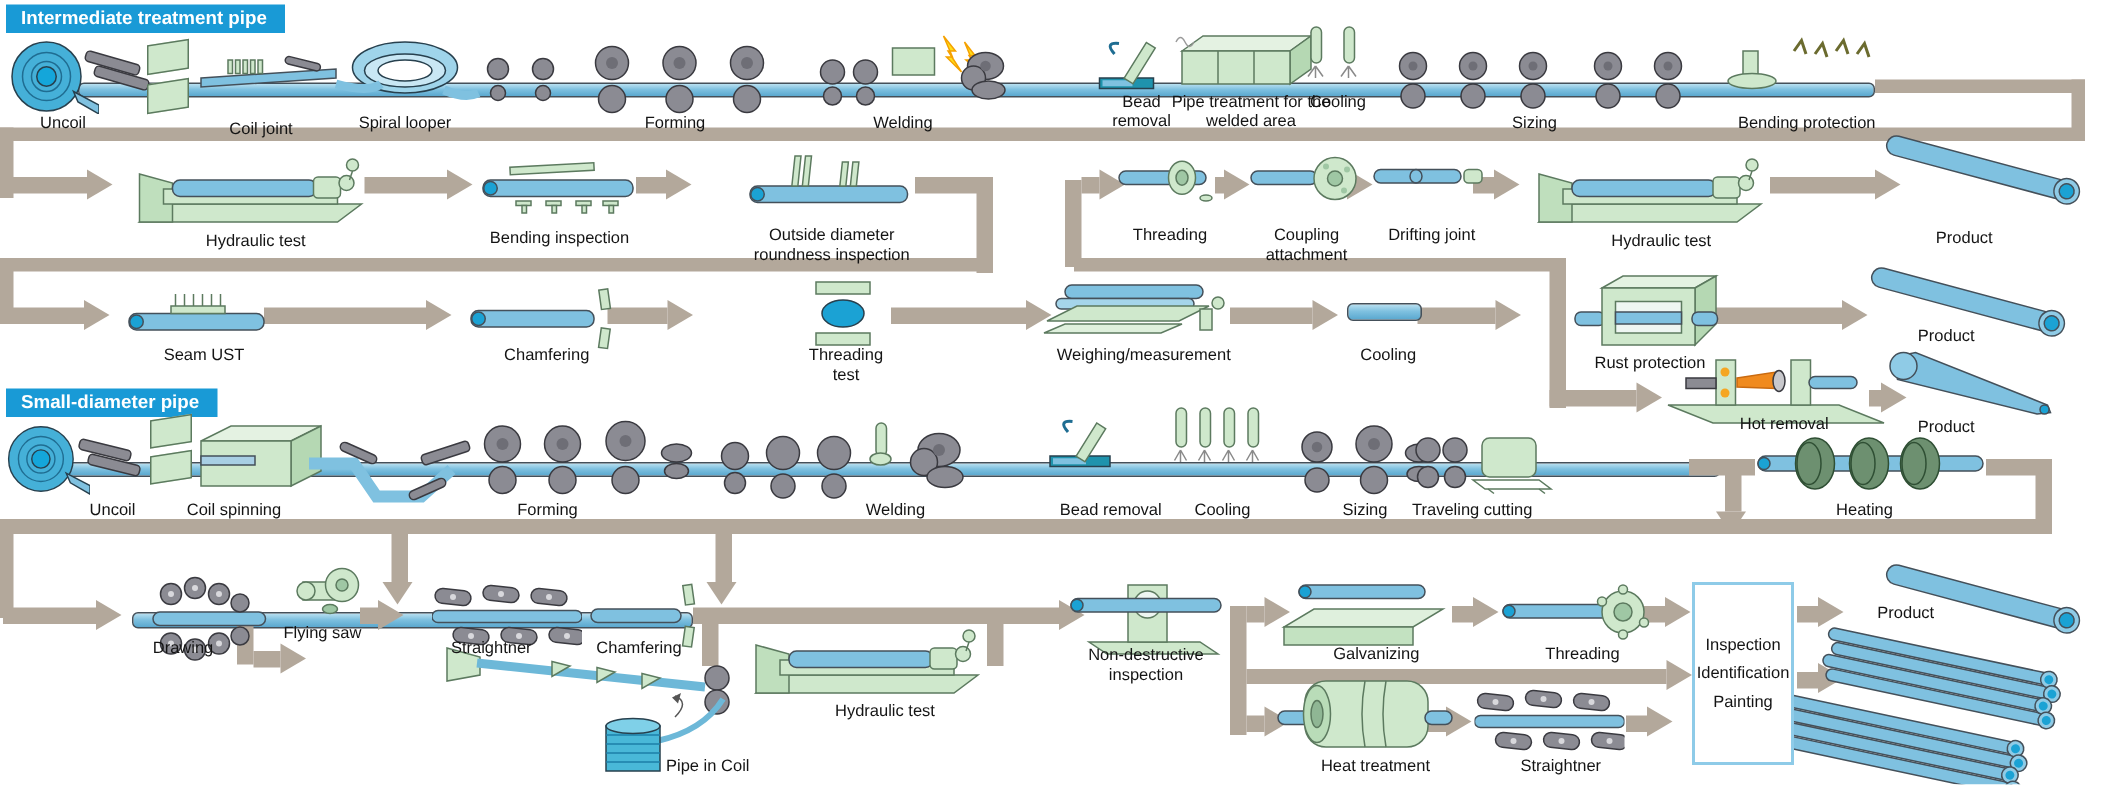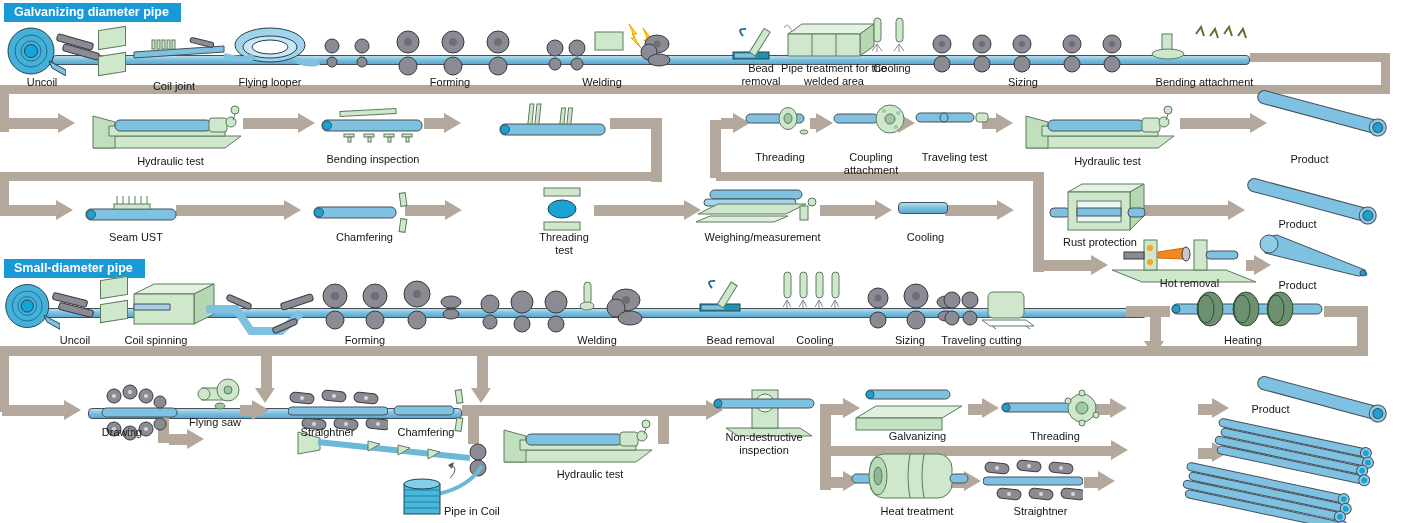--- a/index.html
+++ b/index.html
@@ -70,21 +70,21 @@
             <circle cx="46" cy="8" r="2"></circle>
             <circle cx="78" cy="10" r="2"></circle>
       <circle cx="26" cy="36" r="2"></circle>
             <circle cx="58" cy="36" r="2"></circle>
             <circle cx="90" cy="36" r="2"></circle>
           </g>
     </symbol>
   </defs>
 </svg>
 
-<div class="hdr" style="left:4px;top:3px">Galvanizing diameter pipe</div>
+<div class="hdr" style="left:4px;top:3px">Intermediate treatment pipe</div>
 <div class="hdr" style="left:4px;top:259px">Small-diameter pipe</div>
 
 <div class="pipe" style="left:52px;top:55px;width:1196px;height:8px"></div>
 <div class="bar" style="left:1250px;top:53px;width:140px;height:9px"></div>
 <div class="bar" style="left:1381px;top:53px;width:9px;height:41px"></div>
 <div class="bar" style="left:0px;top:85px;width:1390px;height:9px"></div>
 <div class="bar" style="left:0px;top:85px;width:9px;height:47px"></div>
 <div class="bar" style="left:2px;top:118px;width:56px;height:11px"></div>
     <div class="ahr" style="left:58px;top:113px"></div>
 <div class="bar" style="left:243px;top:118px;width:55px;height:11px"></div>
@@ -657,41 +657,47 @@
         </g>
     <g fill="#1ba2d4">
           <circle cx="160" cy="4" r="3"></circle>
           <circle cx="164" cy="13" r="3"></circle>
           <circle cx="160" cy="22" r="3"></circle>
           <circle cx="164" cy="31" r="3"></circle>
         </g>
   </g>
 </svg>
 
+<div class="finalbox" style="left:1128px;top:388px;width:64px;height:118px">
+  <span>Inspection</span>
+  <span>Identification</span>
+  <span>Painting</span>
+</div>
 
 <div class="lbl" style="left:10px;top:76px;width:64px">Uncoil</div>
 <div class="lbl" style="left:132px;top:80px;width:84px">Coil joint</div>
-<div class="lbl" style="left:220px;top:76px;width:100px">Flying looper</div>
+<div class="lbl" style="left:220px;top:76px;width:100px">Spiral looper</div>
 <div class="lbl" style="left:408px;top:76px;width:84px">Forming</div>
 <div class="lbl" style="left:560px;top:76px;width:84px">Welding</div>
 <div class="lbl" style="left:731px;top:62px;width:60px">Bead removal</div>
 <div class="lbl" style="left:780px;top:62px;width:108px">Pipe treatment for the welded area</div>
 <div class="lbl" style="left:862px;top:62px;width:60px">Cooling</div>
 <div class="lbl" style="left:983px;top:76px;width:80px">Sizing</div>
-<div class="lbl" style="left:1142px;top:76px;width:125px">Bending attachment</div>
+<div class="lbl" style="left:1142px;top:76px;width:125px">Bending protection</div>
 <div class="lbl" style="left:118px;top:155px;width:105px">Hydraulic test</div>
 <div class="lbl" style="left:318px;top:153px;width:110px">Bending inspection</div>
+<div class="lbl" style="left:492px;top:151px;width:125px">Outside diameter roundness inspection</div>
 <div class="lbl" style="left:96px;top:231px;width:80px">Seam UST</div>
 <div class="lbl" style="left:322px;top:231px;width:85px">Chamfering</div>
 <div class="lbl" style="left:530px;top:231px;width:68px">Threading test</div>
 <div class="lbl" style="left:700px;top:231px;width:125px">Weighing/measurement</div>
 <div class="lbl" style="left:893px;top:231px;width:65px">Cooling</div>
 <div class="lbl" style="left:744px;top:151px;width:72px">Threading</div>
 <div class="lbl" style="left:830px;top:151px;width:82px">Coupling attachment</div>
-<div class="lbl" style="left:912px;top:151px;width:85px">Traveling test</div>
+<div class="lbl" style="left:912px;top:151px;width:85px">Drifting joint</div>
 <div class="lbl" style="left:1055px;top:155px;width:105px">Hydraulic test</div>
 <div class="lbl" style="left:1282px;top:153px;width:55px">Product</div>
 <div class="lbl" style="left:1050px;top:236px;width:100px">Rust protection</div>
 <div class="lbl" style="left:1270px;top:218px;width:55px">Product</div>
 <div class="lbl" style="left:1152px;top:277px;width:75px">Hot removal</div>
 <div class="lbl" style="left:1270px;top:279px;width:55px">Product</div>
 
 <div class="lbl" style="left:42px;top:334px;width:66px">Uncoil</div>
 <div class="lbl" style="left:120px;top:334px;width:72px">Coil spinning</div>
 <div class="lbl" style="left:325px;top:334px;width:80px">Forming</div>

